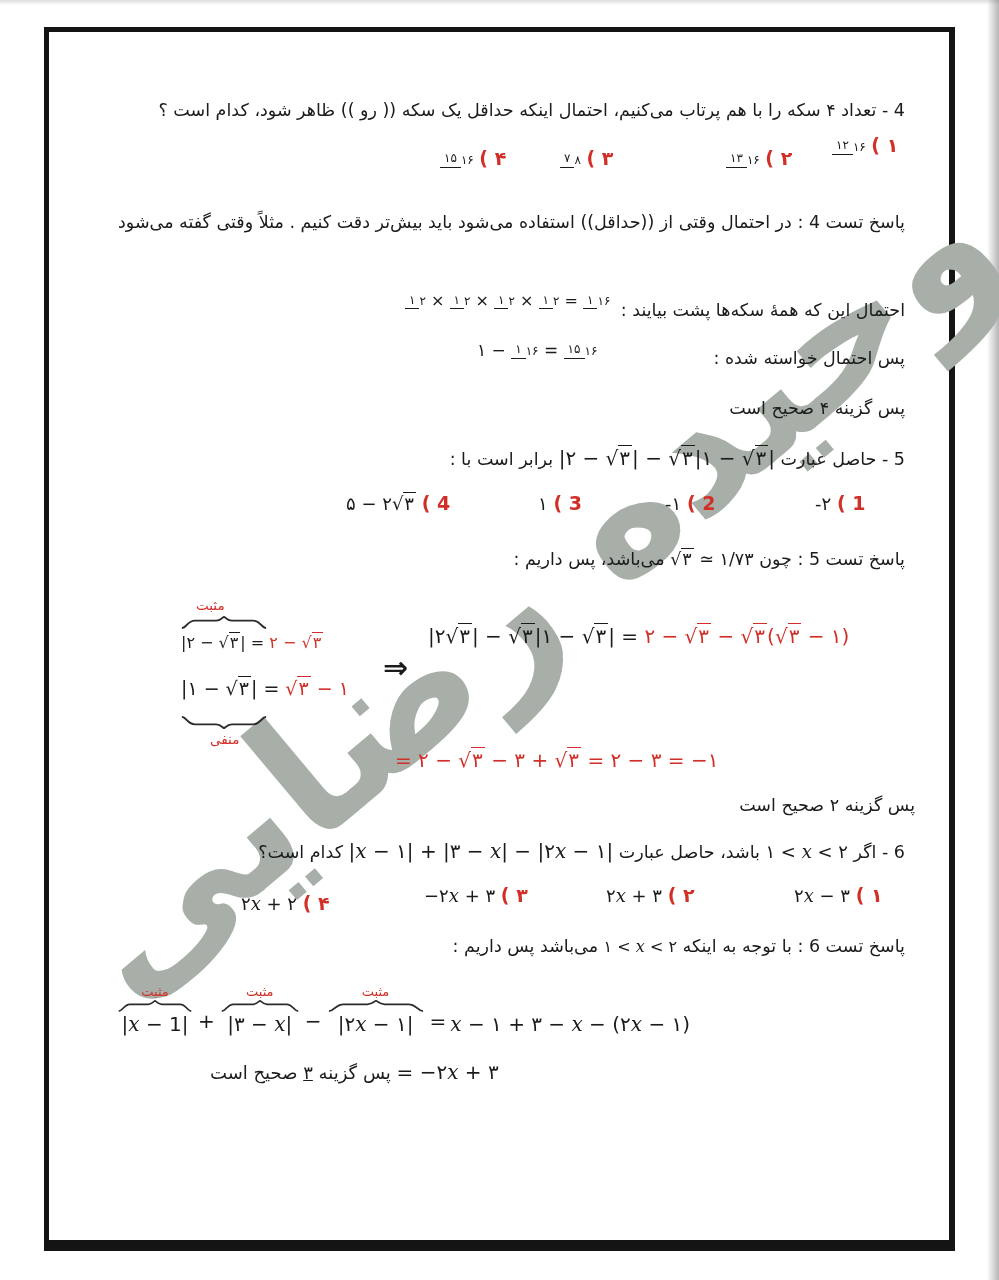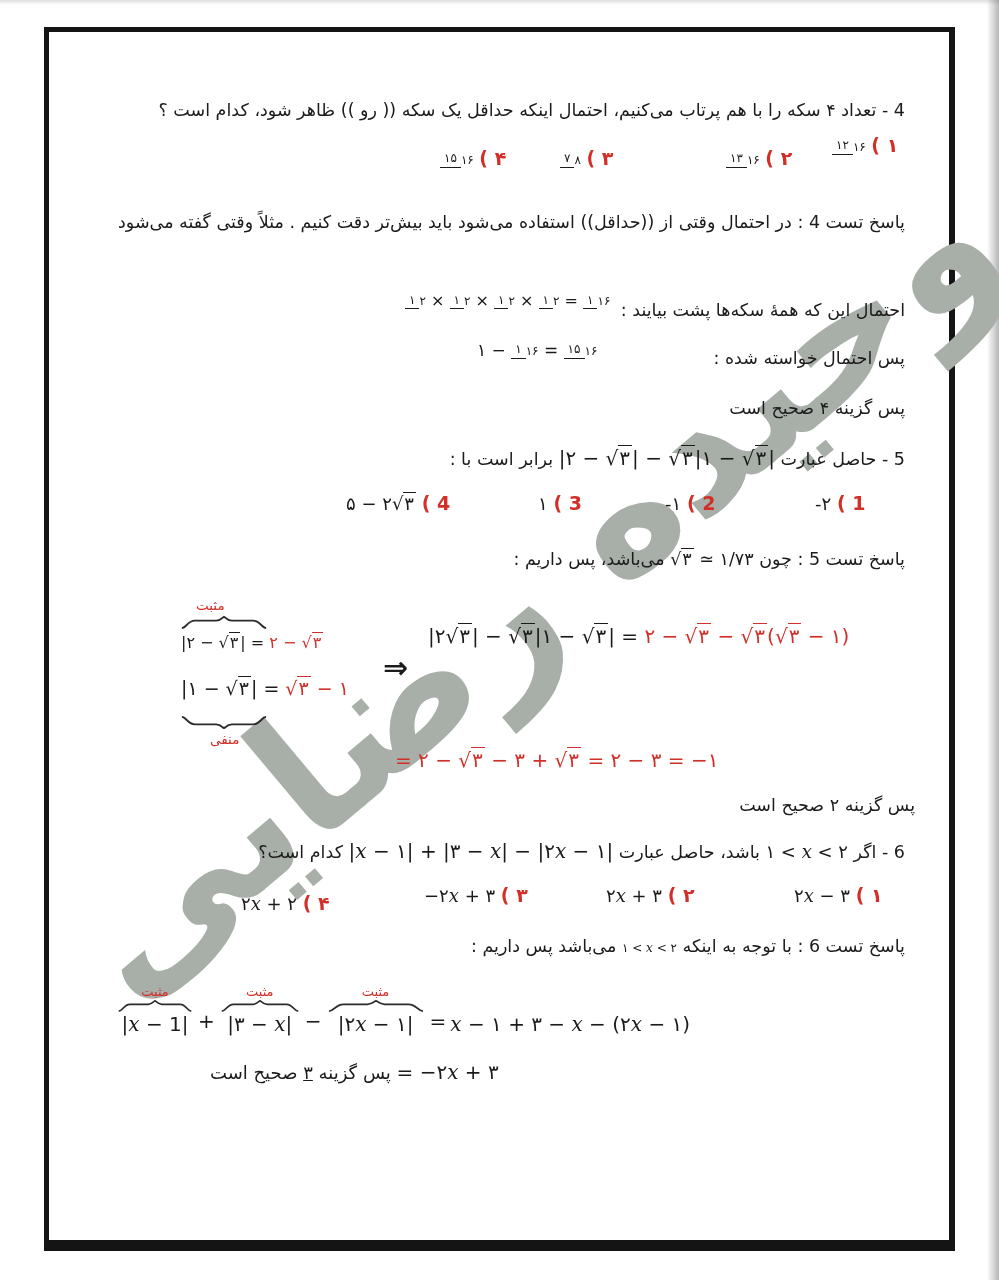--- a/index.html
+++ b/index.html
@@ -209,21 +209,21 @@
       <span><span>−۲</span><i class="it">x</i><span> + ۳</span></span>
       <span class="marker">( ۳</span>
     </div>
     <div class="line ltr" style="top:884px;left:241px;font-size:18px;margin-top:8px;">
       <span><span>۲</span><i class="it">x</i><span> + ۲</span></span>
       <span class="marker">( ۴</span>
     </div>
 
     <div class="line rtl" style="top:936px;right:94px;">
       <span>پاسخ تست 6 : با توجه به اینکه</span>
-      <span class="m" style="font-size:12px;"><span>۱ &lt; </span><i class="it">x</i><span> &lt; ۲</span></span>
+      <span class="m" style="font-size:16px;"><span>۱ &lt; </span><i class="it">x</i><span> &lt; ۲</span></span>
       <span>می‌باشد پس داریم :</span>
     </div>
 
     <div class="eqline" style="position:absolute;top:984px;left:116px;">
       <span class="bgroup">
         <span class="blabel">مثبت</span>
         <svg class="brace" width="74" height="12" viewBox="0 0 100 14" preserveAspectRatio="none">
             <path d="M1,13 C6,13 8,5 16,5 L41,5 C46,5 48,2 50,0.8 C52,2 54,5 59,5 L84,5 C92,5 94,13 99,13" fill="none" stroke="#2b2b2b" stroke-width="2"></path>
           </svg>
         <span class="expr"><span>|</span><i class="it">x</i><span> − 1|</span></span>

